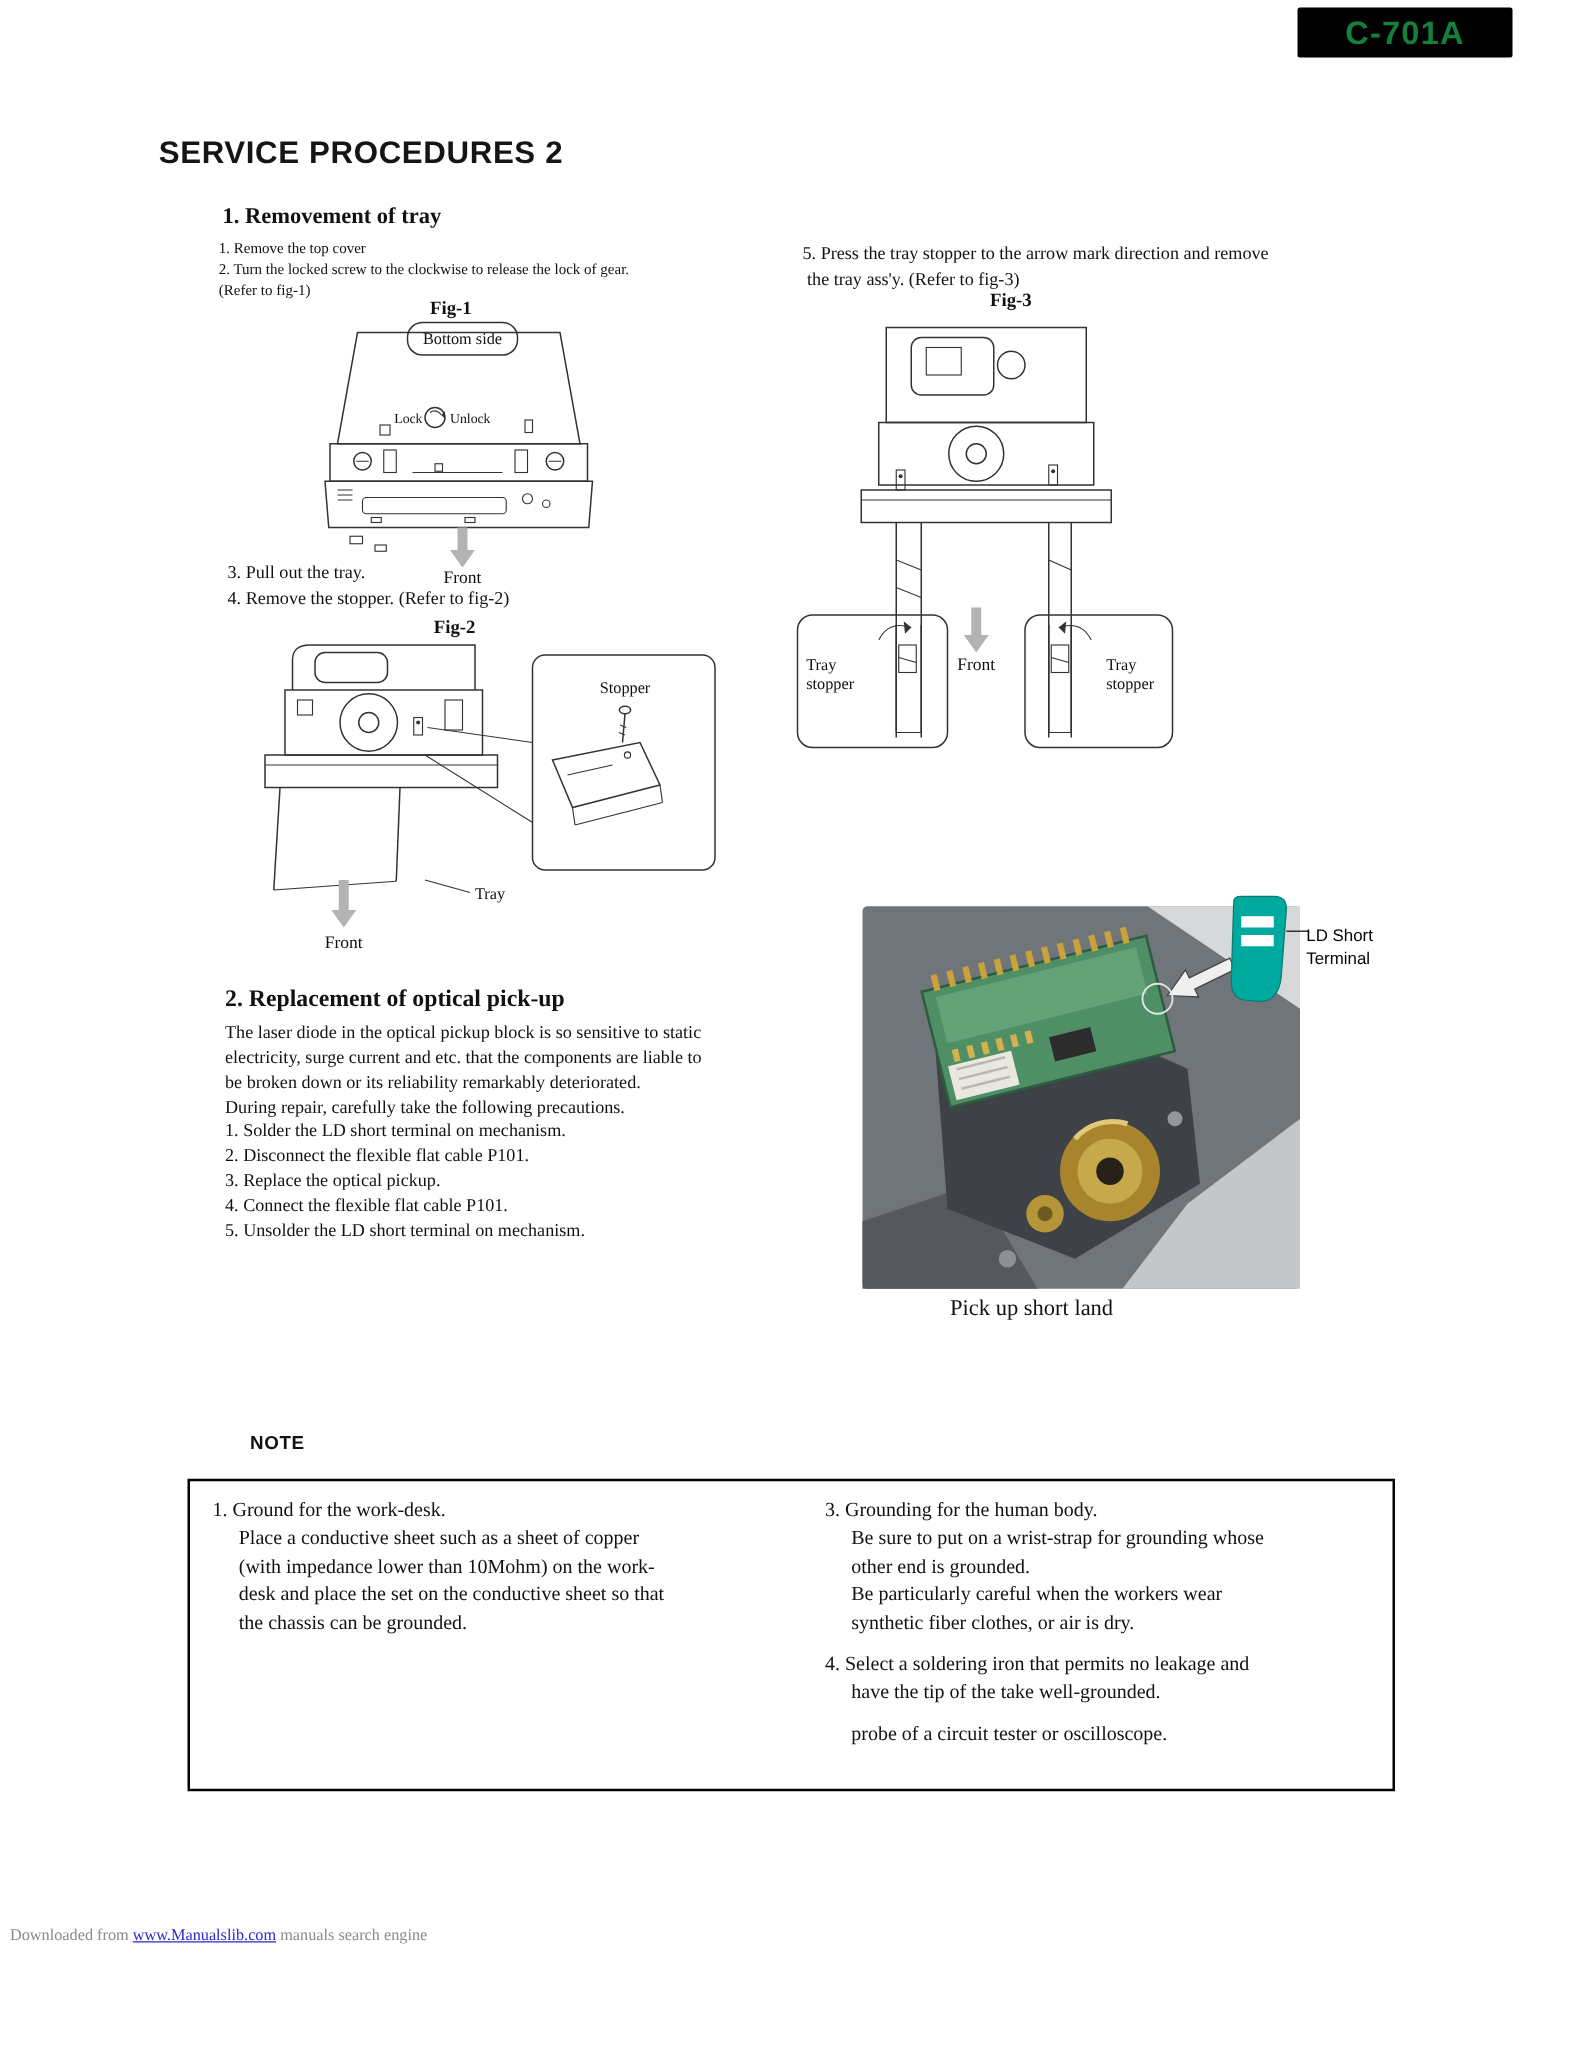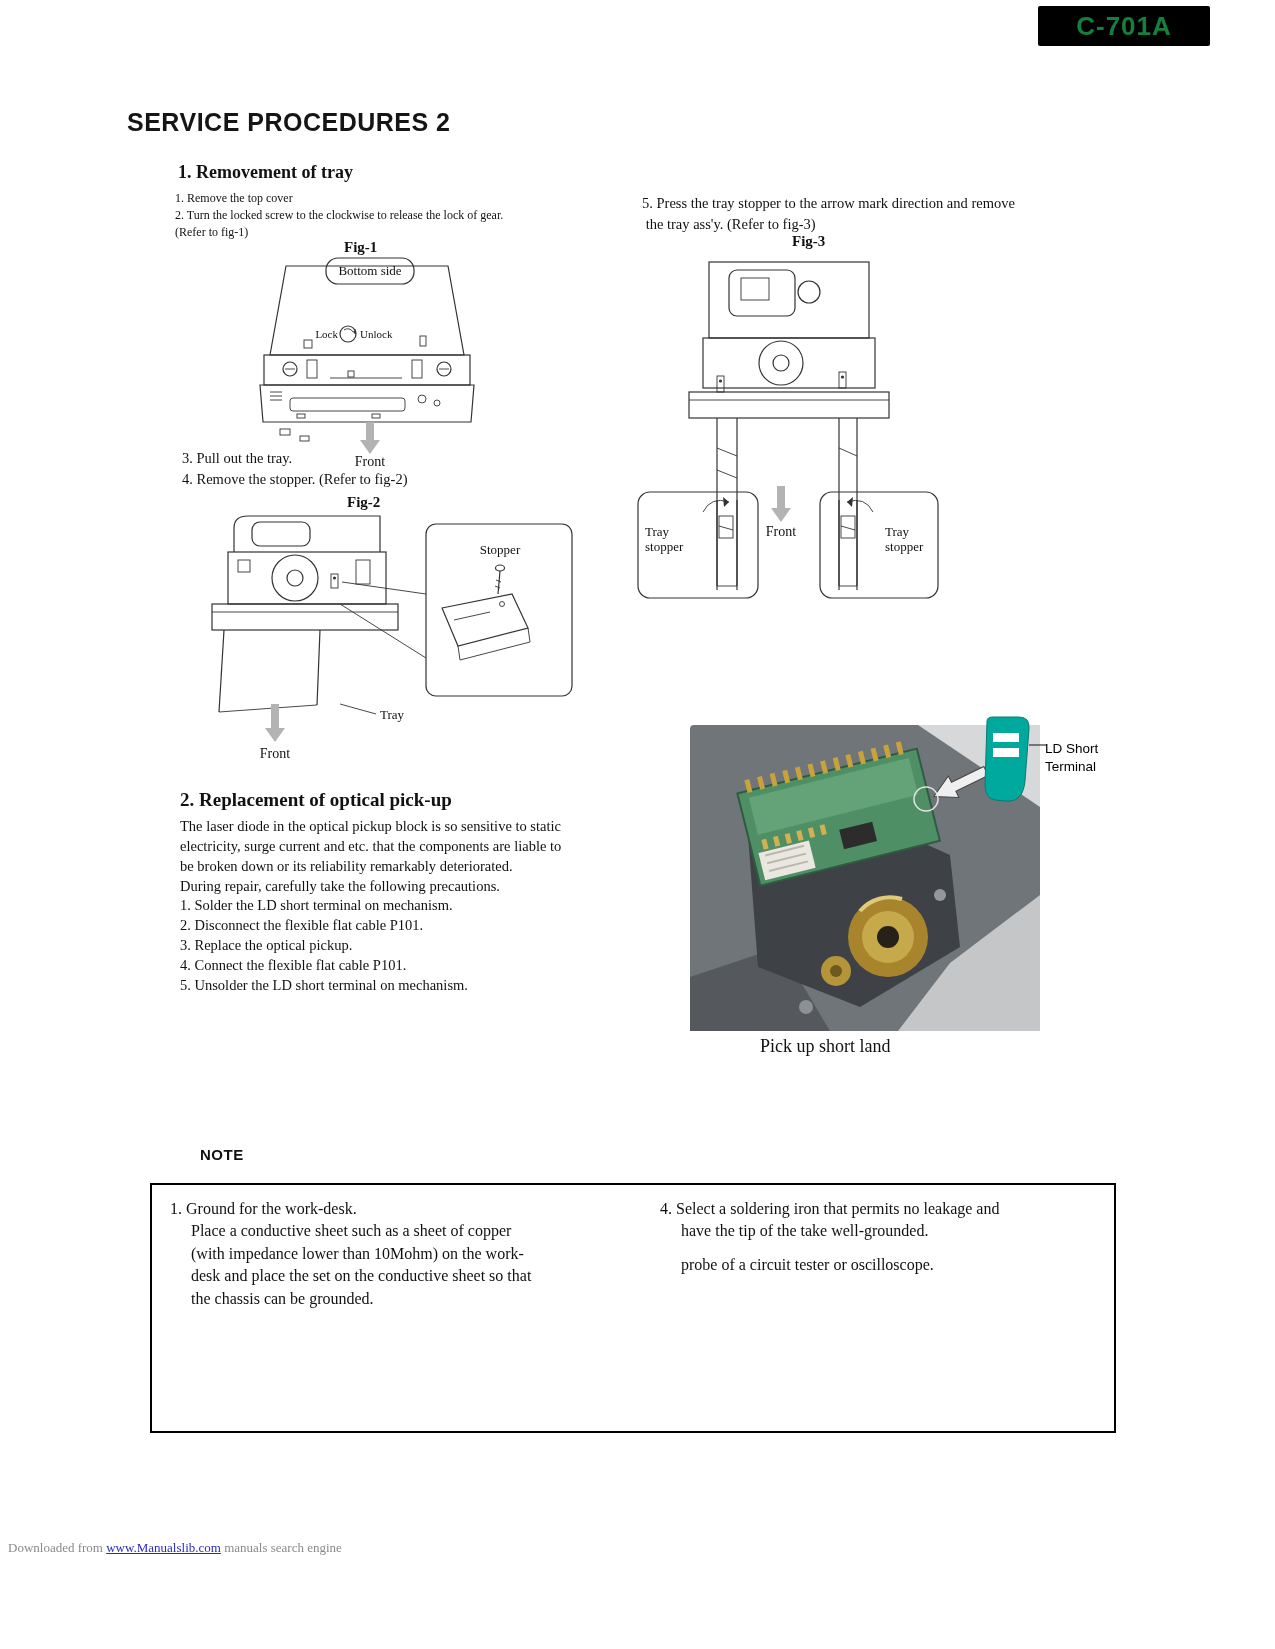--- a/index.html
+++ b/index.html
@@ -264,20 +264,27 @@
             <div class="note-head">1. Ground for the work-desk.</div>
             <div class="note-body">Place a conductive sheet such as a sheet of copper
 (with impedance lower than 10Mohm) on the work-
 desk and place the set on the conductive sheet so that
 the chassis can be grounded.</div>
           </div>
 
         </div>
       <div class="note-col note-col-right">
 
+          <div class="note-item">
+            <div class="note-head">3. Grounding for the human body.</div>
+            <div class="note-body">Be sure to put on a wrist-strap for grounding whose
+other end is grounded.
+Be particularly careful when the workers wear
+synthetic fiber clothes, or air is dry.</div>
+          </div>
 
           <div class="note-item">
             <div class="note-head">4. Select a soldering iron that permits no leakage and</div>
             <div class="note-body">have the tip of the take well-grounded.</div>
           </div>
 
           <div class="note-item">
             <div class="note-body">probe of a circuit tester or oscilloscope.</div>
           </div>
         </div>

